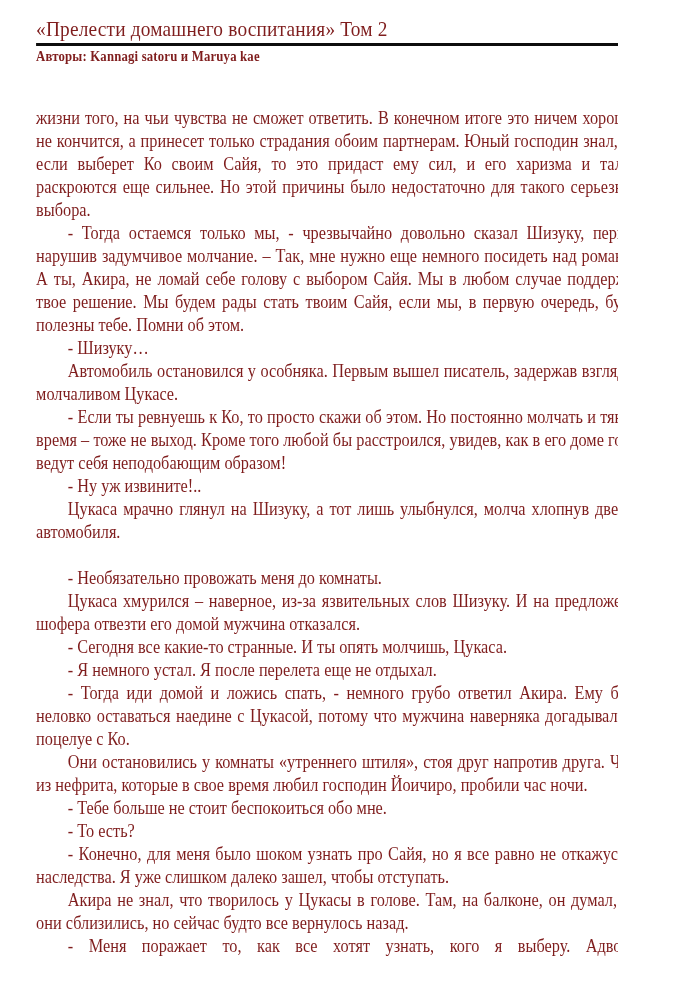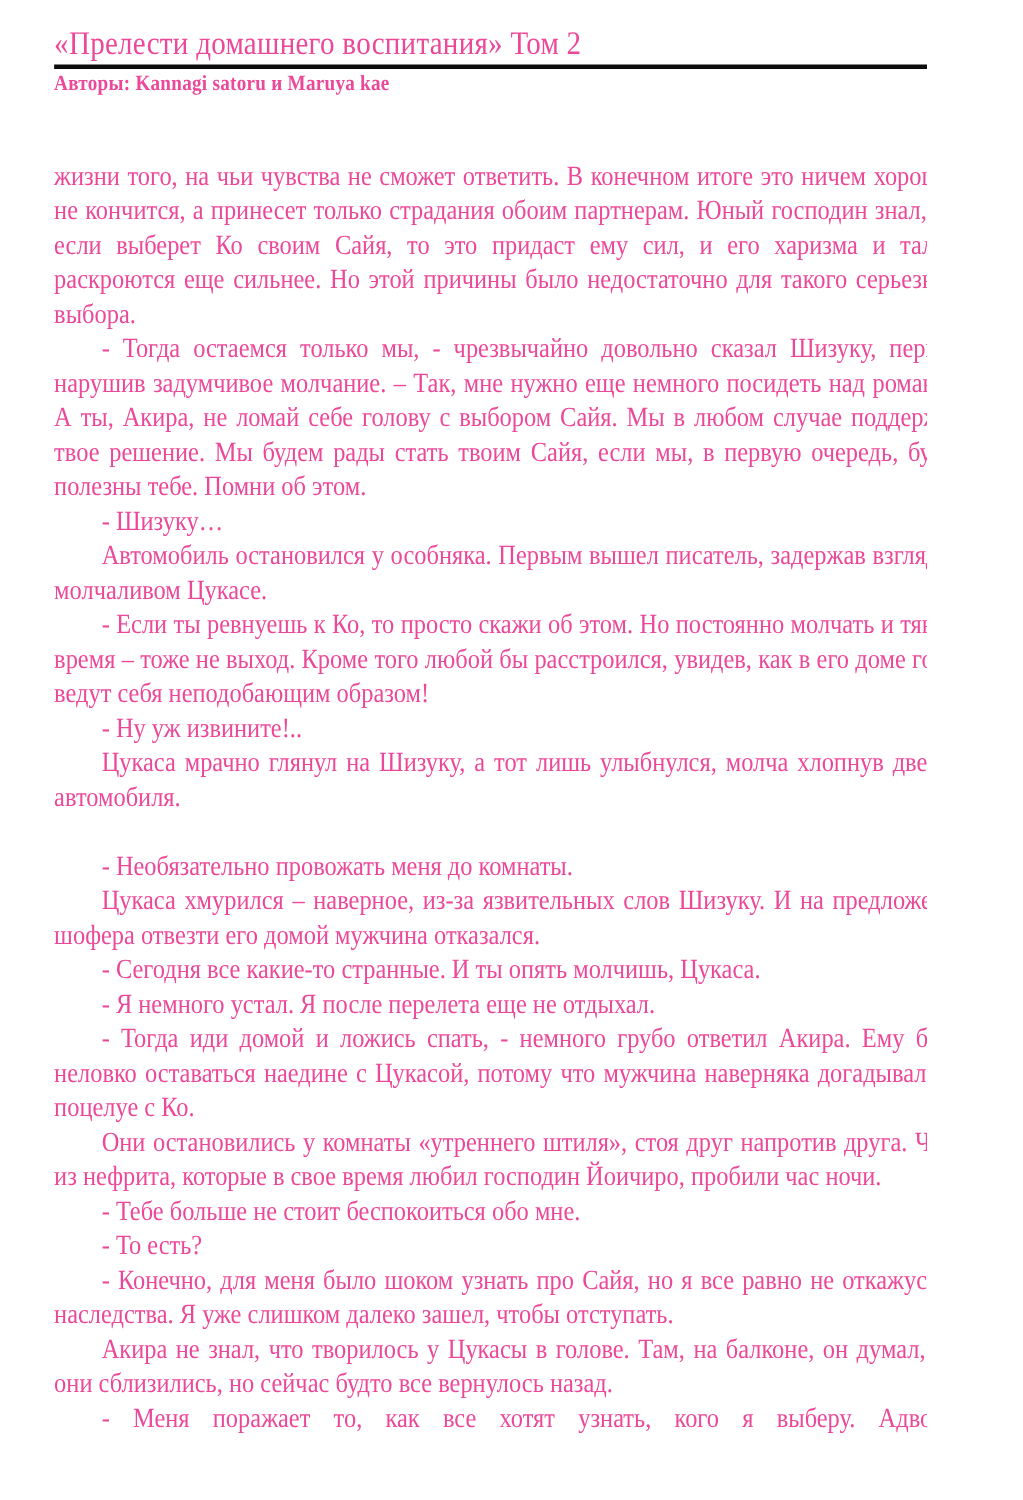--- a/index.html
+++ b/index.html
@@ -6,21 +6,21 @@
     margin: 0;
     padding: 0;
     background: #ffffff;
   }
   .page {
     position: relative;
     width: 618px;
     height: 1000px;
     overflow: hidden;
     background: #ffffff;
-    color: #ec4899;
+    color: #7f1d1d;
     font-family: "Liberation Serif", "DejaVu Serif", serif;
   }
   
   .scale-wrap {
     width: 775px;
     transform: scaleX(0.88);
     transform-origin: 0 0;
   }
   .header {
     padding: 17px 6px 0 41px;

